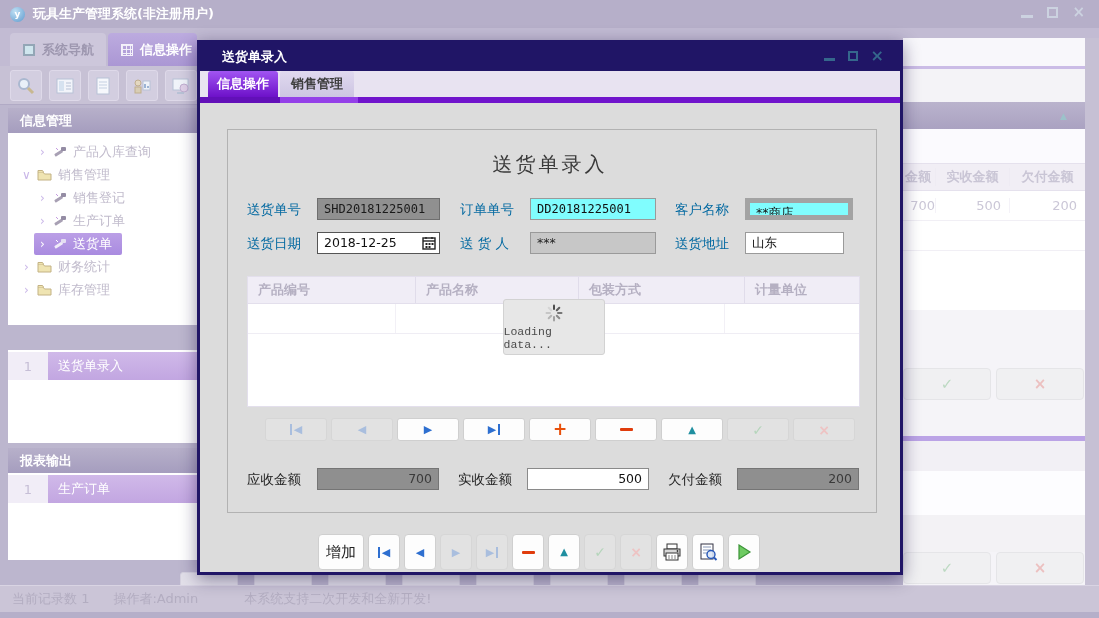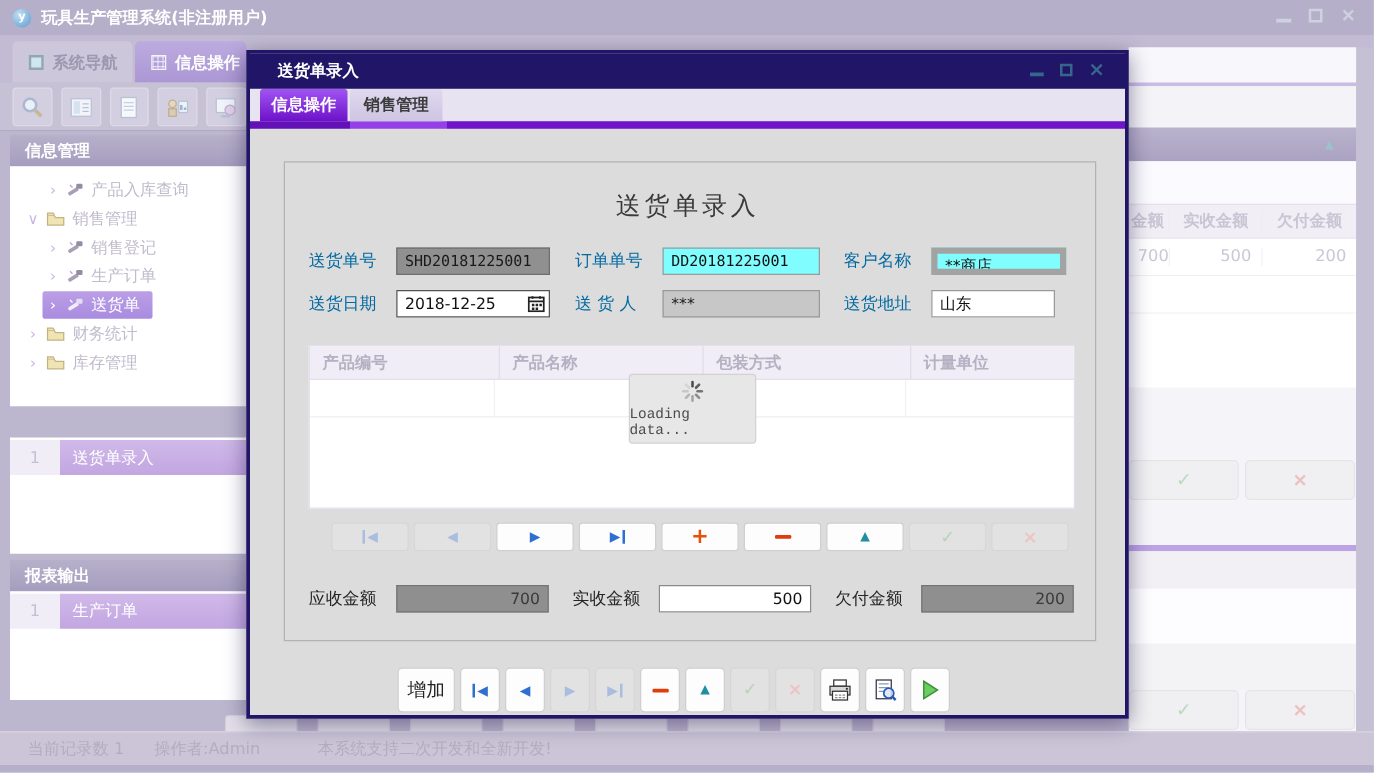--- a/index.html
+++ b/index.html
@@ -68,21 +68,21 @@
   .bwhiteB{top:433px;height:44px;background:#fdfdff;}
   .bgrayB{top:477px;height:37px;background:#f3f2f5;}
   .rstrip{position:absolute;left:1085px;top:38px;width:14px;height:547px;background:#c6c0d4;}
 
   
   .bgbb{position:absolute;left:180px;top:572px;height:16px;display:flex;gap:16px;z-index:2;}
   .bgbb div{width:58px;height:16px;background:#e2dfe9;border:1px solid #d5d1df;border-radius:3px;}
 
   
   .status{position:absolute;left:0;top:585px;right:0;height:27px;background:#cbc5d7;border-top:1px solid #d9d4e3;display:flex;align-items:center;color:#b3adc1;font-size:13px;z-index:3;}
-  .st1{margin-left:22px;} .st2{margin-left:24px;} .st3{margin-left:46px;}
+  .st1{margin-left:12px;} .st2{margin-left:24px;} .st3{margin-left:46px;}
   .bstrip{position:absolute;left:0;top:612px;right:0;height:6px;background:#b5afc9;z-index:3;}
 
   
   .modal{position:absolute;left:197px;top:40px;width:706px;height:535px;background:#dcdcdc;border:3px solid #201566;box-shadow:0 4px 16px rgba(20,10,60,.45);z-index:10;}
   .dtitle{height:28px;background:#201566;display:flex;align-items:center;color:#fff;font-weight:bold;font-size:13px;padding-left:22px;position:relative;}
   .dctrl{position:absolute;right:16px;top:8px;display:flex;gap:13px;align-items:center;}
   .dmin{width:11px;height:3px;background:#35678c;margin-top:7px;}
   .dmax{width:10px;height:10px;border:2px solid #35678c;}
   .dclose{color:#35678c;font-size:16px;font-weight:bold;line-height:10px;}
   .dtabs{height:26px;background:#e8e3f1;display:flex;padding-left:8px;gap:2px;}
@@ -99,21 +99,21 @@
   .lx1{left:47px;} .lx2{left:260px;} .lx3{left:475px;}
   .f-delivery{left:117px;width:123px;background:#909090;border:1px solid #6e6e6e;color:#1a1a1a;font-family:"DejaVu Sans Mono","Liberation Mono",monospace;font-size:12px;}
   .f-order{left:330px;width:126px;background:#80fdfe;border:1px solid #9a9a9a;color:#111;font-family:"DejaVu Sans Mono","Liberation Mono",monospace;font-size:12px;}
   .f-customer{left:545px;width:108px;background:#80fdfe;border:5px solid #a3a3a3;color:#111;}
   .f-date{left:117px;width:123px;background:#fff;border:1px solid #555;color:#111;display:flex;align-items:center;justify-content:space-between;padding-right:3px;}
   .f-deliverer{left:330px;width:126px;background:#c7c7c7;border:1px solid #9a9a9a;color:#222;}
   .f-address{left:545px;width:99px;background:#fff;border:1px solid #9a9a9a;color:#111;}
   .gtable{position:absolute;left:47px;top:173px;width:613px;height:131px;background:#fff;border:1px solid #e3dfec;}
   .ghead{display:flex;height:27px;background:#f0edf6;border-bottom:1px solid #e3dfec;align-items:center;font-size:13px;font-weight:bold;color:#b5b0c2;}
   .gc{padding-left:10px;height:100%;display:flex;align-items:center;border-right:1px solid #e0dcea;}
-  .gc1{width:152px;} .gc2{width:163px;} .gc3{width:166px;} .gc4{flex:1;border-right:none;}
+  .gc1{width:168px;} .gc2{width:163px;} .gc3{width:166px;} .gc4{flex:1;border-right:none;}
   .gbodyrow{display:flex;height:30px;border-bottom:1px solid #efedf4;}
   .gbodyrow span{border-right:1px solid #f2f0f6;height:100%;display:block;}
   .loading{position:absolute;left:50%;top:22px;transform:translateX(-50%);width:102px;height:56px;background:#e7e7e7;border:1px solid #d2d2d2;border-radius:3px;display:flex;flex-direction:column;align-items:center;justify-content:center;gap:3px;}
   .loadtext{font-size:11.5px;color:#4c4c4c;font-family:Liberation Mono, monospace;}
   .navrow{position:absolute;left:65px;top:315px;display:flex;gap:4px;}
   .nbtn{width:62px;height:23px;border-radius:3px;display:flex;align-items:center;justify-content:center;gap:2px;}
   .on{background:#fdfdfd;border:1px solid #cfcfcf;}
   .off{background:#e2e2e2;border:1px solid #d6d6d6;}
   .g-tri{font-size:11px;line-height:1;color:#2e6fd0;}
   .g-tri.dis{color:#a9bede;}

